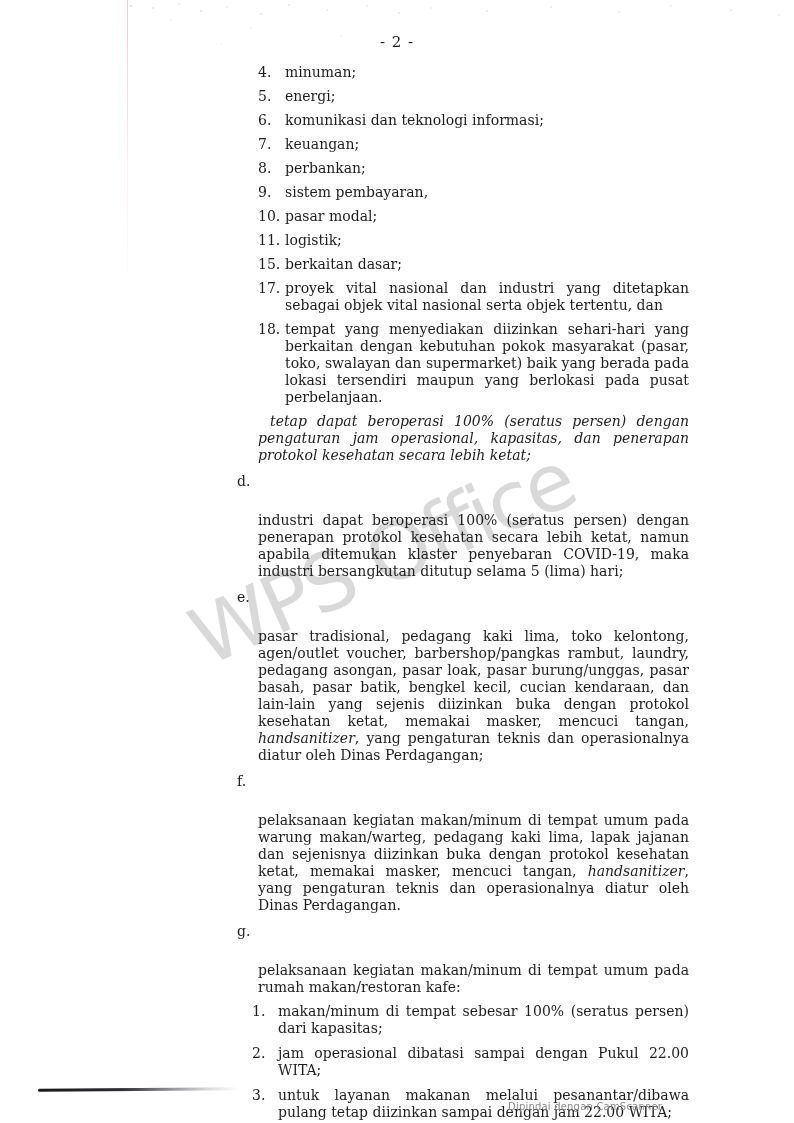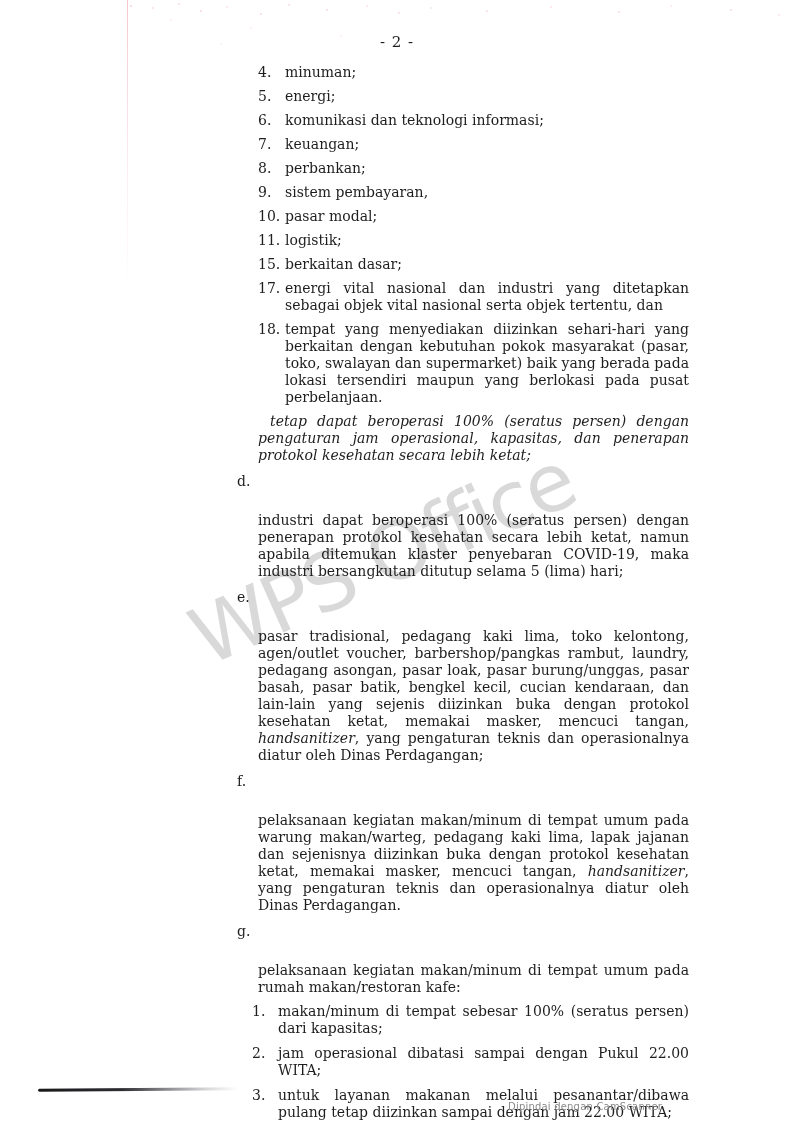--- a/index.html
+++ b/index.html
@@ -130,21 +130,21 @@
     <div class="num-item">
       <span class="n">11.</span>
       <div class="t">logistik;</div>
     </div>
     <div class="num-item">
       <span class="n">15.</span>
       <div class="t">berkaitan dasar;</div>
     </div>
     <div class="num-item">
       <span class="n">17.</span>
-      <div class="t">energi vital nasional dan industri yang ditetapkan sebagai objek vital nasional serta objek tertentu, dan</div>
+      <div class="t">proyek vital nasional dan industri yang ditetapkan sebagai objek vital nasional serta objek tertentu, dan</div>
     </div>
     <div class="num-item">
       <span class="n">18.</span>
       <div class="t">tempat yang menyediakan diizinkan sehari-hari yang berkaitan dengan kebutuhan pokok masyarakat (pasar, toko, swalayan dan supermarket) baik yang berada pada lokasi tersendiri maupun yang berlokasi pada pusat perbelanjaan.</div>
     </div>
   </div>
 
   <div class="closing-para">tetap dapat beroperasi 100% (seratus persen) dengan pengaturan jam operasional, kapasitas, dan penerapan protokol kesehatan secara lebih ketat;</div>
 
   <div class="letter-item">

